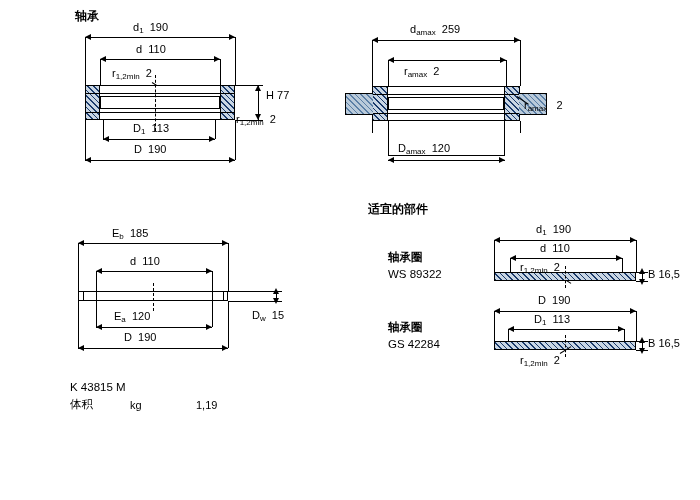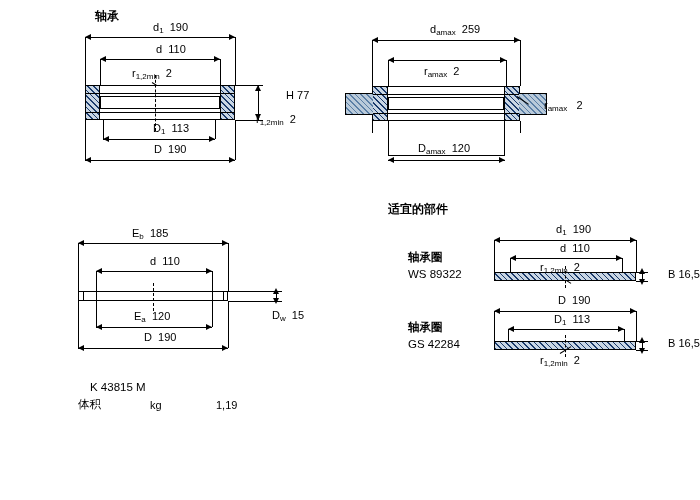--- a/index.html
+++ b/index.html
@@ -5,21 +5,21 @@
   html,body{margin:0;padding:0;}
   body{
     width:700px;height:500px;
     background:#ffffff;
     font-family:"Liberation Sans", sans-serif;
     color:#000000;
     position:relative;
     overflow:hidden;
   }
   .page{position:absolute;left:0;top:0;width:700px;height:500px;}
-  .lbl{position:absolute;font-size:11px;white-space:nowrap;line-height:1;margin-left:20px;}
+  .lbl{position:absolute;font-size:11px;white-space:nowrap;line-height:1;}
   .lbl.cjk{font-family:"DejaVu Sans", sans-serif;font-weight:bold;font-size:12px;}
   .lbl .sub{font-size:8px;vertical-align:-2px;}
   .ln{position:absolute;background:#000;}
   .hl{height:1px;}
   .vl{width:1px;}
   
   .ar{position:absolute;width:0;height:0;}
   .ar.l{border-top:3px solid transparent;border-bottom:3px solid transparent;border-right:6px solid #000;}
   .ar.r{border-top:3px solid transparent;border-bottom:3px solid transparent;border-left:6px solid #000;}
   .ar.u{border-left:3px solid transparent;border-right:3px solid transparent;border-bottom:6px solid #000;}
@@ -173,21 +173,21 @@
   <div class="ln vl" style="left:212px;top:301px;height:26px;"></div>
 
   <div class="lbl" style="left:124px;top:332px;"><span>D</span>&nbsp;&nbsp;<span>190</span></div>
   <div class="ln hl" style="left:78px;top:348px;width:150px;"></div>
   <div class="ar l" style="left:78px;top:345px;"></div>
   <div class="ar r" style="left:222px;top:345px;"></div>
   <div class="ln vl" style="left:78px;top:301px;height:47px;"></div>
   <div class="ln vl" style="left:228px;top:301px;height:47px;"></div>
 
   <div class="lbl" style="left:70px;top:382px;font-size:11.5px;">K 43815 M</div>
-  <div class="lbl cjk" style="left:58px;top:399px;font-weight:normal;font-size:11.5px;">体积</div>
+  <div class="lbl cjk" style="left:70px;top:399px;font-weight:normal;font-size:11.5px;">体积</div>
   <div class="lbl" style="left:130px;top:400px;">kg</div>
   <div class="lbl" style="left:196px;top:400px;">1,19</div>
 
   <div class="lbl cjk" style="left:368px;top:203px;">适宜的部件</div>
 
   <div class="lbl" style="left:536px;top:224px;"><span>d</span><span class="sub">1</span>&nbsp;&nbsp;<span>190</span></div>
   <div class="ln hl" style="left:494px;top:240px;width:142px;"></div>
   <div class="ar l" style="left:494px;top:237px;"></div>
   <div class="ar r" style="left:630px;top:237px;"></div>
   <div class="ln vl" style="left:494px;top:240px;height:32px;"></div>

